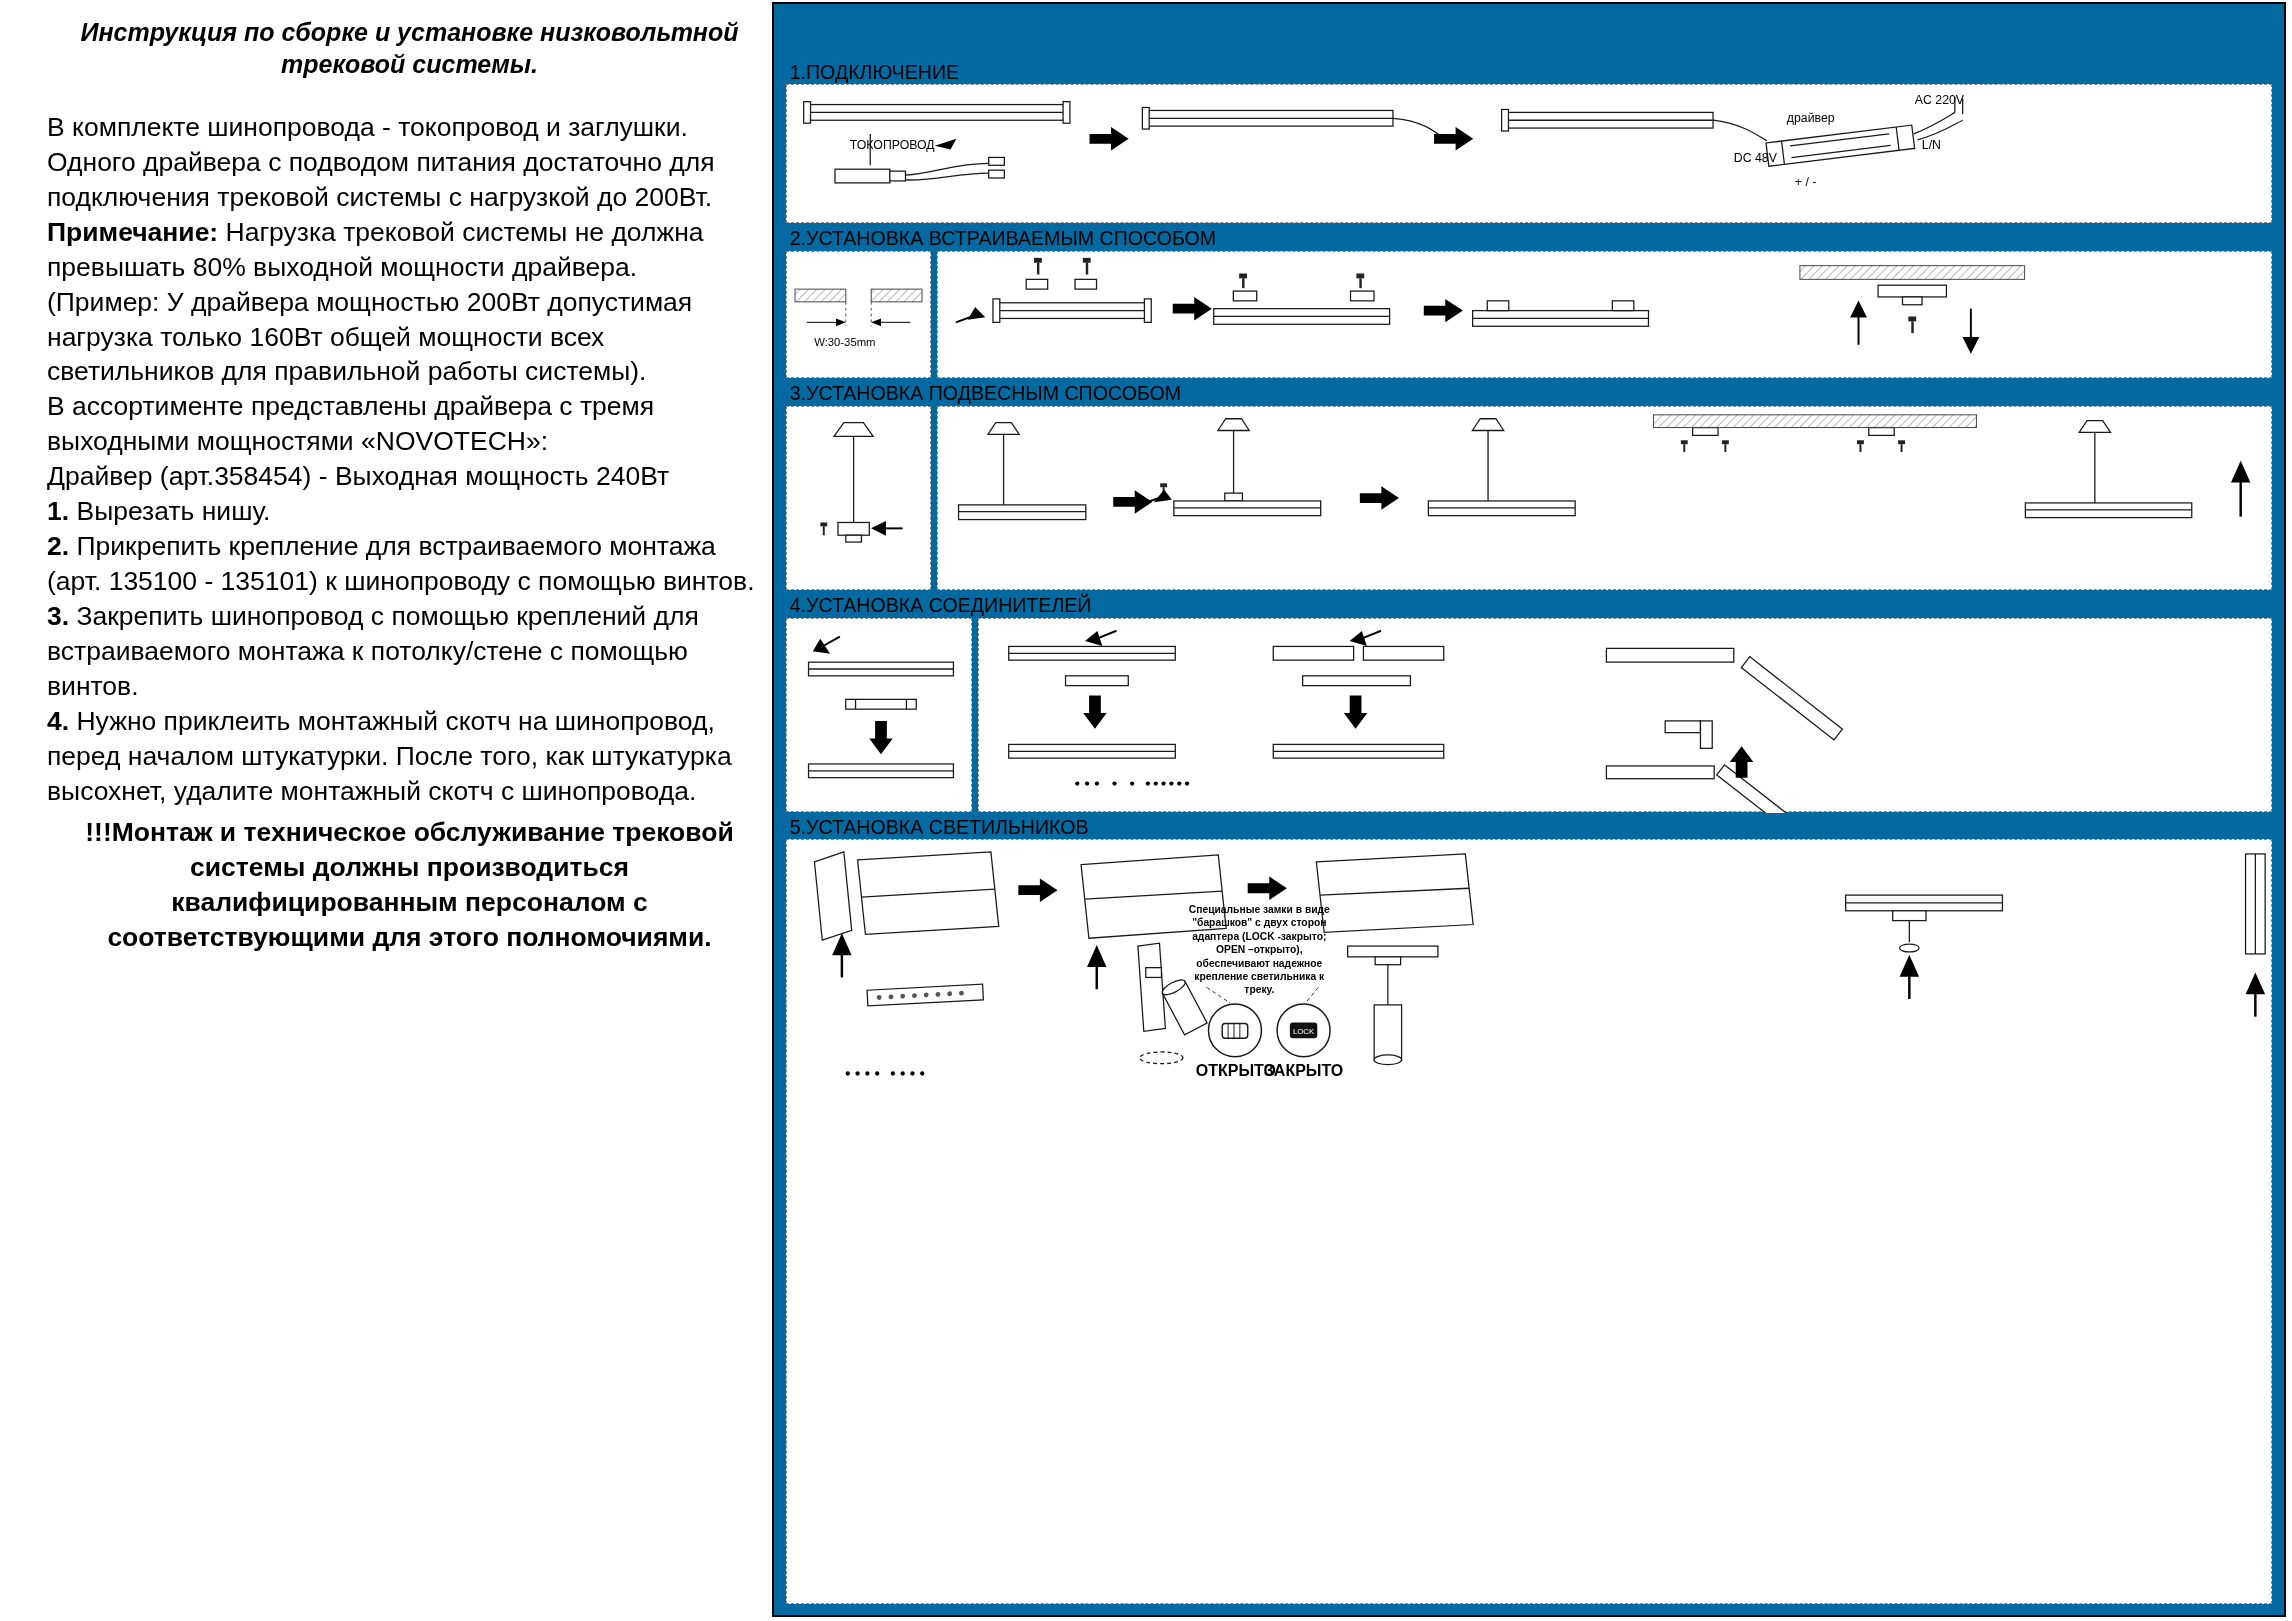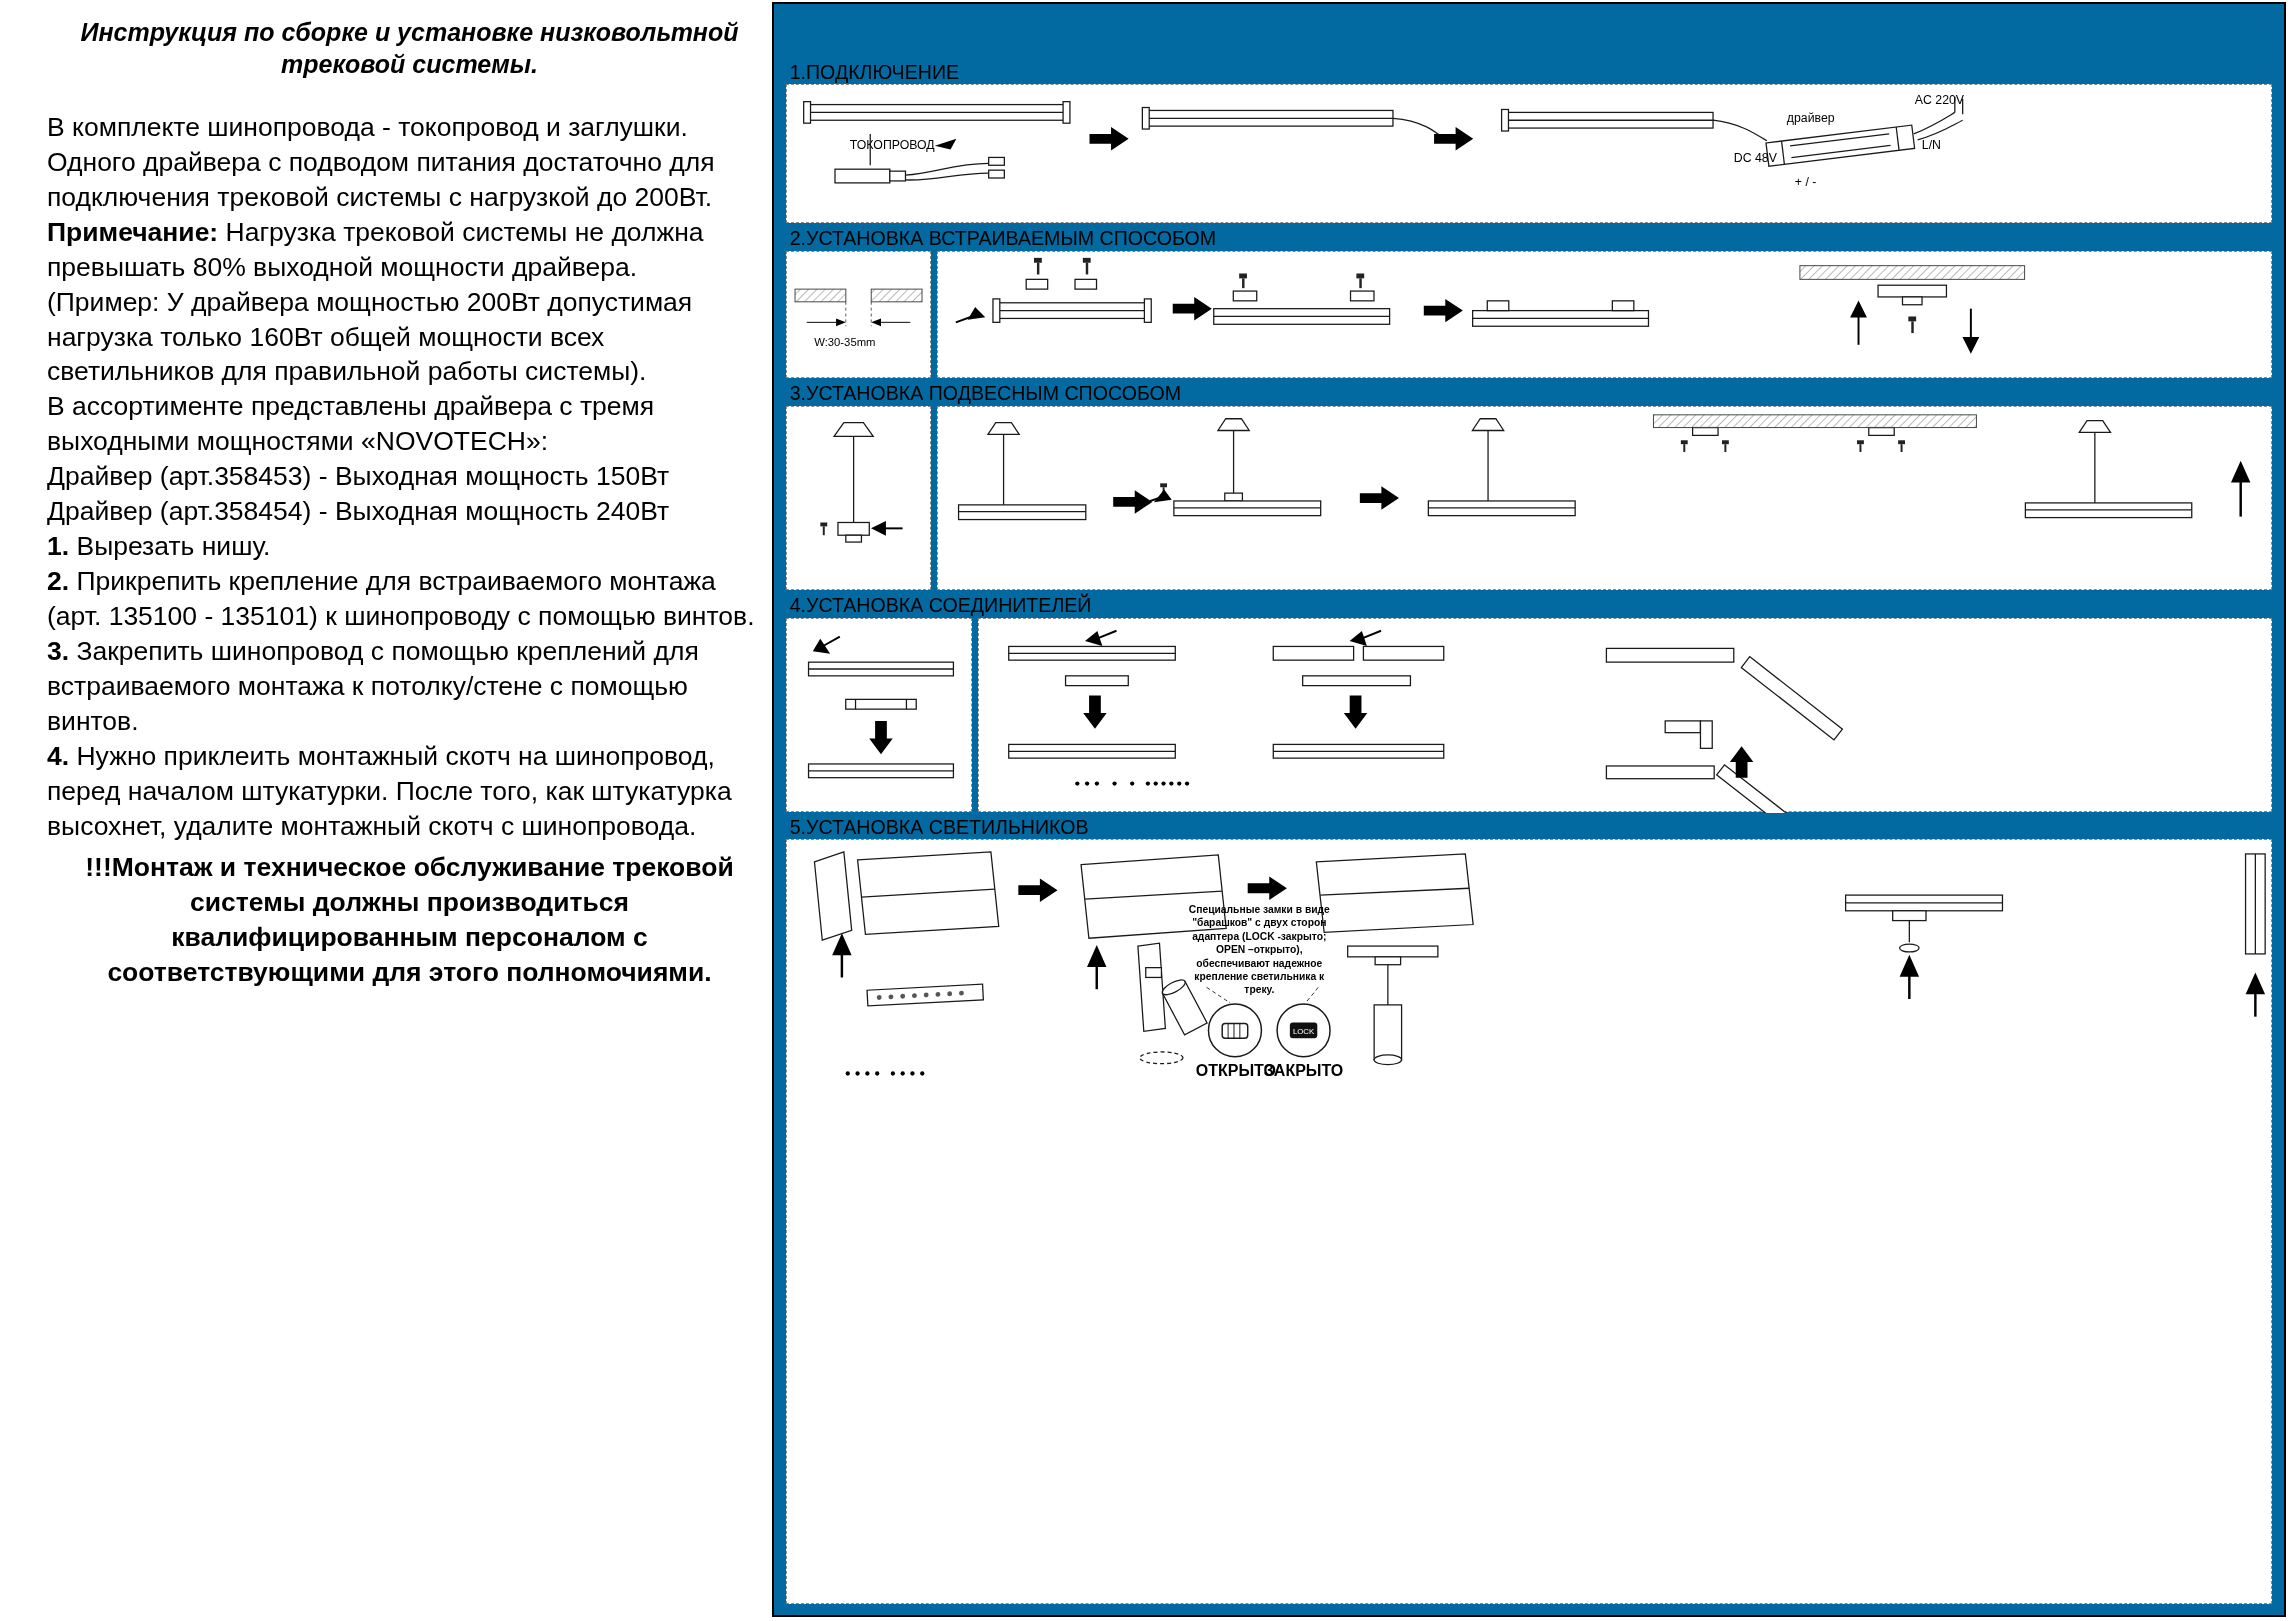--- a/index.html
+++ b/index.html
@@ -38,21 +38,20 @@
     <h1 class="doc-title">Инструкция по сборке и установке низковольтной трековой системы.</h1>
 
     <p class="para">В комплекте шинопровода - токопровод и заглушки. Одного драйвера с подводом питания достаточно для подключения трековой системы с нагрузкой до 200Вт.</p>
 
     <p class="para"><span class="note-label">Примечание:</span><span> Нагрузка трековой системы не должна превышать 80% выходной мощности драйвера.</span></p>
 
     <p class="para">(Пример: У драйвера мощностью 200Вт допустимая нагрузка только 160Вт общей мощности всех светильников для правильной работы системы).</p>
 
     <p class="para">В ассортименте представлены драйвера с тремя выходными мощностями «NOVOTECH»:</p>
 
-    <p class="para">Драйвер (арт.358453) - Выходная мощность 150Вт</p>
     <p class="para">Драйвер (арт.358454) - Выходная мощность 240Вт</p>
 
 
     <p class="para step"><b>1.</b><span> Вырезать нишу.</span></p>
     <p class="para step"><b>2.</b><span> Прикрепить крепление для встраиваемого монтажа (арт. 135100 - 135101) к шинопроводу с помощью винтов.</span></p>
     <p class="para step"><b>3.</b><span> Закрепить шинопровод с помощью креплений для встраиваемого монтажа к потолку/стене с помощью винтов.</span></p>
     <p class="para step"><b>4.</b><span> Нужно приклеить монтажный скотч на шинопровод, перед началом штукатурки. После того, как штукатурка высохнет, удалите монтажный скотч с шинопровода.</span></p>
 
     <p class="para warning">!!!Монтаж и техническое обслуживание трековой системы должны производиться квалифицированным персоналом с соответствующими для этого полномочиями.</p>
   </div>

